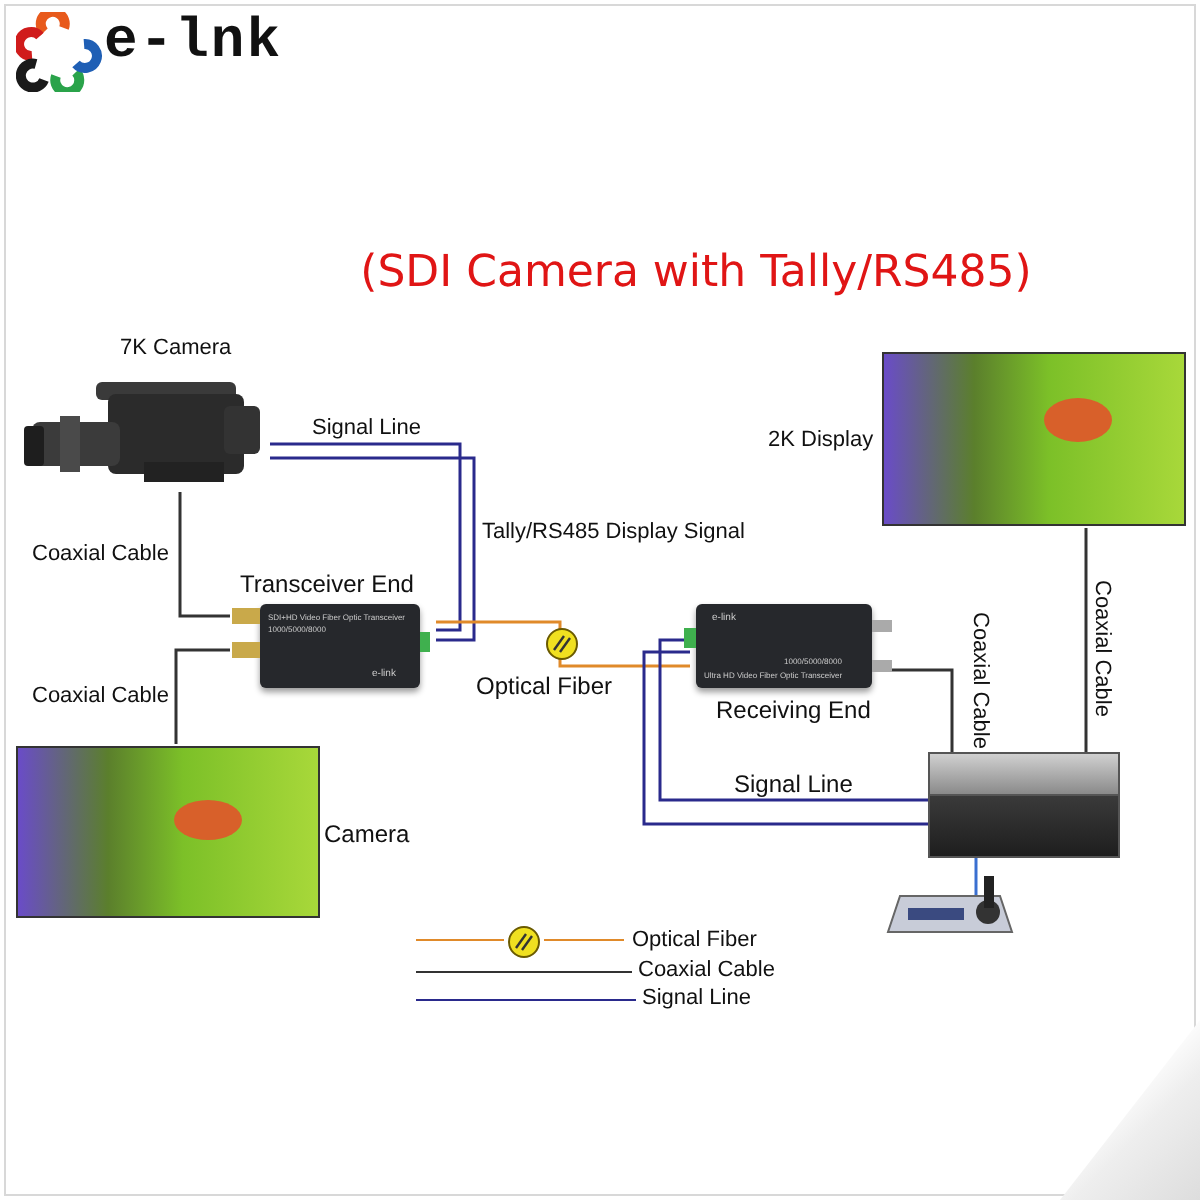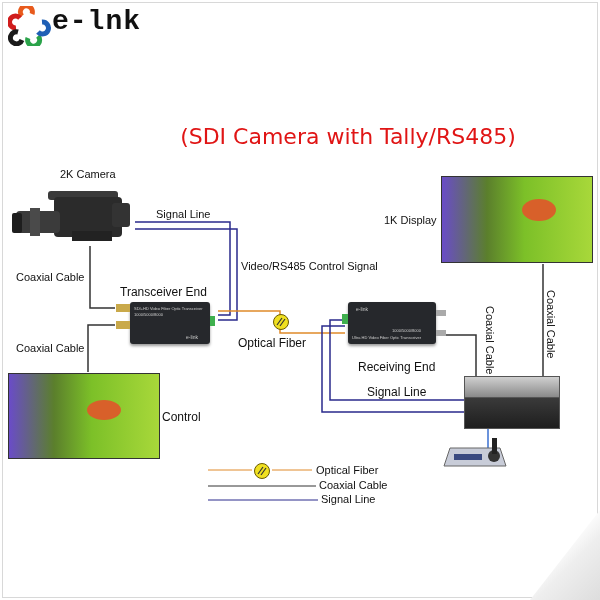--- a/index.html
+++ b/index.html
@@ -60,64 +60,64 @@
   <circle cx="9" cy="9" r="7.5" fill="#f0e020" stroke="#6a5a00" stroke-width="1"></circle>
   <line x1="5" y1="12" x2="10" y2="5" stroke="#333" stroke-width="1.2"></line>
   <line x1="8" y1="13" x2="13" y2="6" stroke="#333" stroke-width="1.2"></line>
 </svg>
 <svg class="abs" style="left:253px;top:462px" width="18" height="18">
   <circle cx="9" cy="9" r="7.5" fill="#f0e020" stroke="#6a5a00" stroke-width="1"></circle>
   <line x1="5" y1="12" x2="10" y2="5" stroke="#333" stroke-width="1.2"></line>
   <line x1="8" y1="13" x2="13" y2="6" stroke="#333" stroke-width="1.2"></line>
 </svg>
 
-<div class="lbl" style="left:60px;top:168px;font-size:11px">2K Camera</div>
+<div class="lbl" style="left:60px;top:168px;font-size:11px">7K Camera</div>
 <svg class="abs" style="left:12px;top:183px" width="125" height="65">
   <rect x="36" y="8" width="70" height="9" rx="3" fill="#3a3a3a"></rect>
   <rect x="42" y="14" width="68" height="40" rx="4" fill="#2b2b2b"></rect>
   <rect x="4" y="28" width="44" height="22" rx="4" fill="#3b3b3b"></rect>
   <rect x="0" y="30" width="10" height="20" rx="2" fill="#1e1e1e"></rect>
   <rect x="18" y="25" width="10" height="28" fill="#4a4a4a"></rect>
   <rect x="60" y="48" width="40" height="10" fill="#222"></rect>
   <rect x="100" y="20" width="18" height="24" rx="3" fill="#333"></rect>
 </svg>
 
 <div class="lbl" style="left:156px;top:208px">Signal Line</div>
-<div class="lbl" style="left:241px;top:260px">Video/RS485 Control Signal</div>
+<div class="lbl" style="left:241px;top:260px">Tally/RS485 Display Signal</div>
 <div class="lbl" style="left:16px;top:271px">Coaxial Cable</div>
 
 <div class="lbl" style="left:120px;top:285px;font-size:12px">Transceiver End</div>
 <div class="device" style="left:130px;top:302px;width:80px;height:42px">
   <div class="dev-txt" style="left:4px;top:4px">SDI+HD Video Fiber Optic Transceiver</div>
   <div class="dev-txt" style="left:4px;top:10px">1000/5000/8000</div>
   <div class="dev-txt" style="left:56px;top:32px;font-size:5px">e-link</div>
 </div>
 <div class="abs" style="left:116px;top:304px;width:14px;height:8px;background:#c9a94a"></div>
 <div class="abs" style="left:116px;top:321px;width:14px;height:8px;background:#c9a94a"></div>
 <div class="abs" style="left:210px;top:316px;width:5px;height:10px;background:#3fb04e"></div>
 
 <div class="lbl" style="left:238px;top:336px;font-size:12px">Optical Fiber</div>
 <div class="lbl" style="left:16px;top:342px">Coaxial Cable</div>
 
 <div class="abs" style="left:8px;top:373px;width:150px;height:84px;border:1px solid #333;background:linear-gradient(90deg,#6a4cc8 0%,#5b7f2c 30%,#7cc028 55%,#a8d83a 100%)">
   <div class="abs" style="left:78px;top:26px;width:34px;height:20px;border-radius:50%;background:#d8602a"></div>
 </div>
-<div class="lbl" style="left:162px;top:410px;font-size:12px">Control</div>
+<div class="lbl" style="left:162px;top:410px;font-size:12px">Camera</div>
 
 <div class="device" style="left:348px;top:302px;width:88px;height:42px">
   <div class="dev-txt" style="left:8px;top:4px;font-size:5px">e-link</div>
   <div class="dev-txt" style="left:44px;top:26px">1000/5000/8000</div>
   <div class="dev-txt" style="left:4px;top:33px">Ultra HD Video Fiber Optic Transceiver</div>
 </div>
 <div class="abs" style="left:342px;top:314px;width:6px;height:10px;background:#3fb04e"></div>
 <div class="abs" style="left:436px;top:310px;width:10px;height:6px;background:#aaa"></div>
 <div class="abs" style="left:436px;top:330px;width:10px;height:6px;background:#aaa"></div>
-<div class="lbl" style="left:358px;top:360px;font-size:12px">Receiving End</div>
+<div class="lbl" style="left:358px;top:348px;font-size:12px">Receiving End</div>
 
-<div class="lbl" style="left:384px;top:214px;font-size:11px">1K Display</div>
+<div class="lbl" style="left:384px;top:214px;font-size:11px">2K Display</div>
 <div class="abs" style="left:441px;top:176px;width:150px;height:85px;border:1px solid #333;background:linear-gradient(90deg,#6a4cc8 0%,#5b7f2c 30%,#7cc028 55%,#a8d83a 100%)">
   <div class="abs" style="left:80px;top:22px;width:34px;height:22px;border-radius:50%;background:#d8602a"></div>
 </div>
 
 <div class="vert" style="left:484px;top:306px">Coaxial Cable</div>
 <div class="vert" style="left:545px;top:290px">Coaxial Cable</div>
 
 <div class="abs" style="left:464px;top:376px;width:94px;height:20px;background:linear-gradient(#d0d0d0,#8a8a8a);border:1px solid #555"></div>
 <div class="abs" style="left:464px;top:397px;width:94px;height:30px;background:linear-gradient(#3a3a3a,#1e1e1e);border:1px solid #555"></div>
 <div class="lbl" style="left:367px;top:385px;font-size:12px">Signal Line</div>

